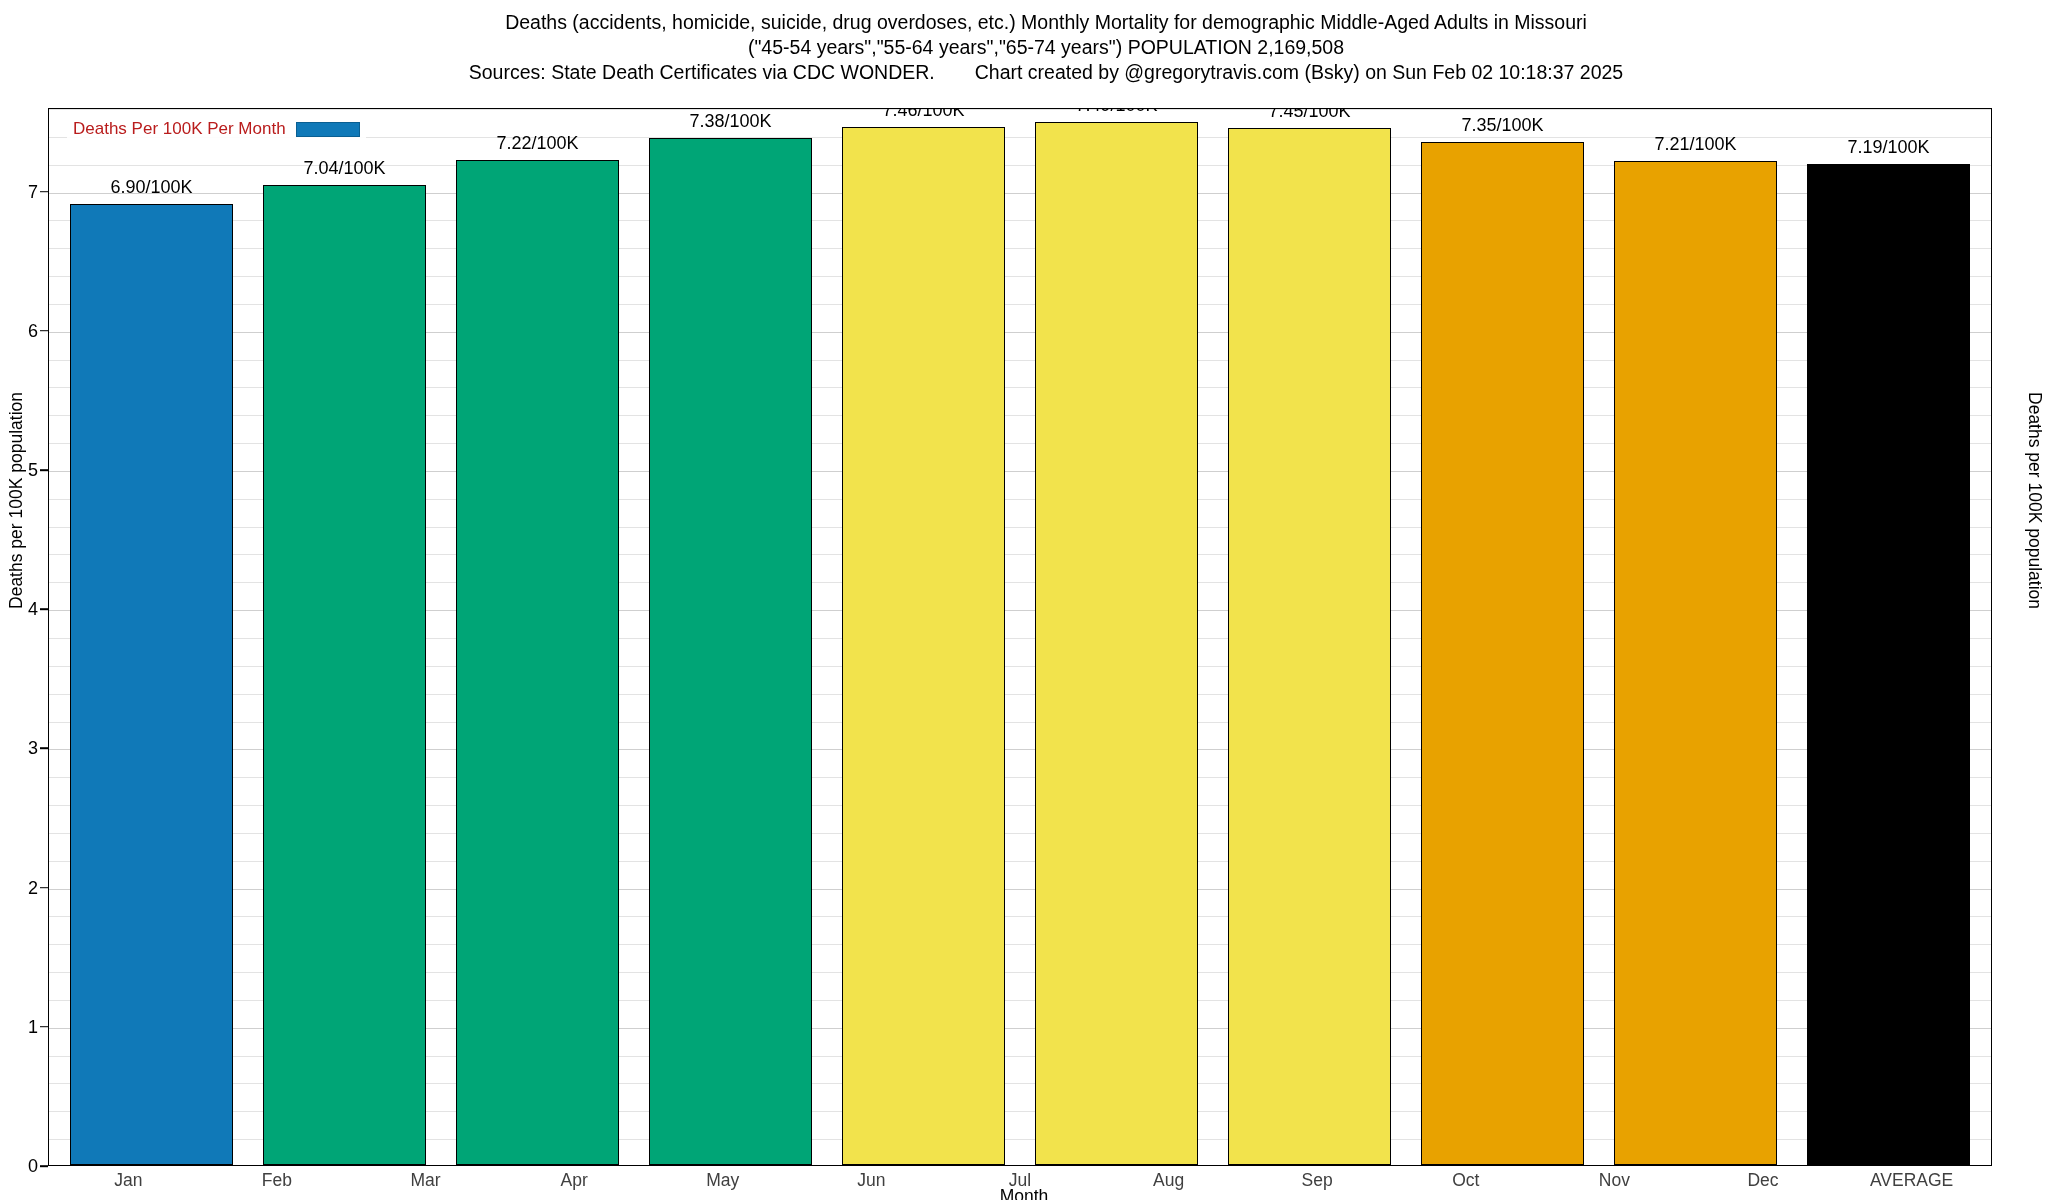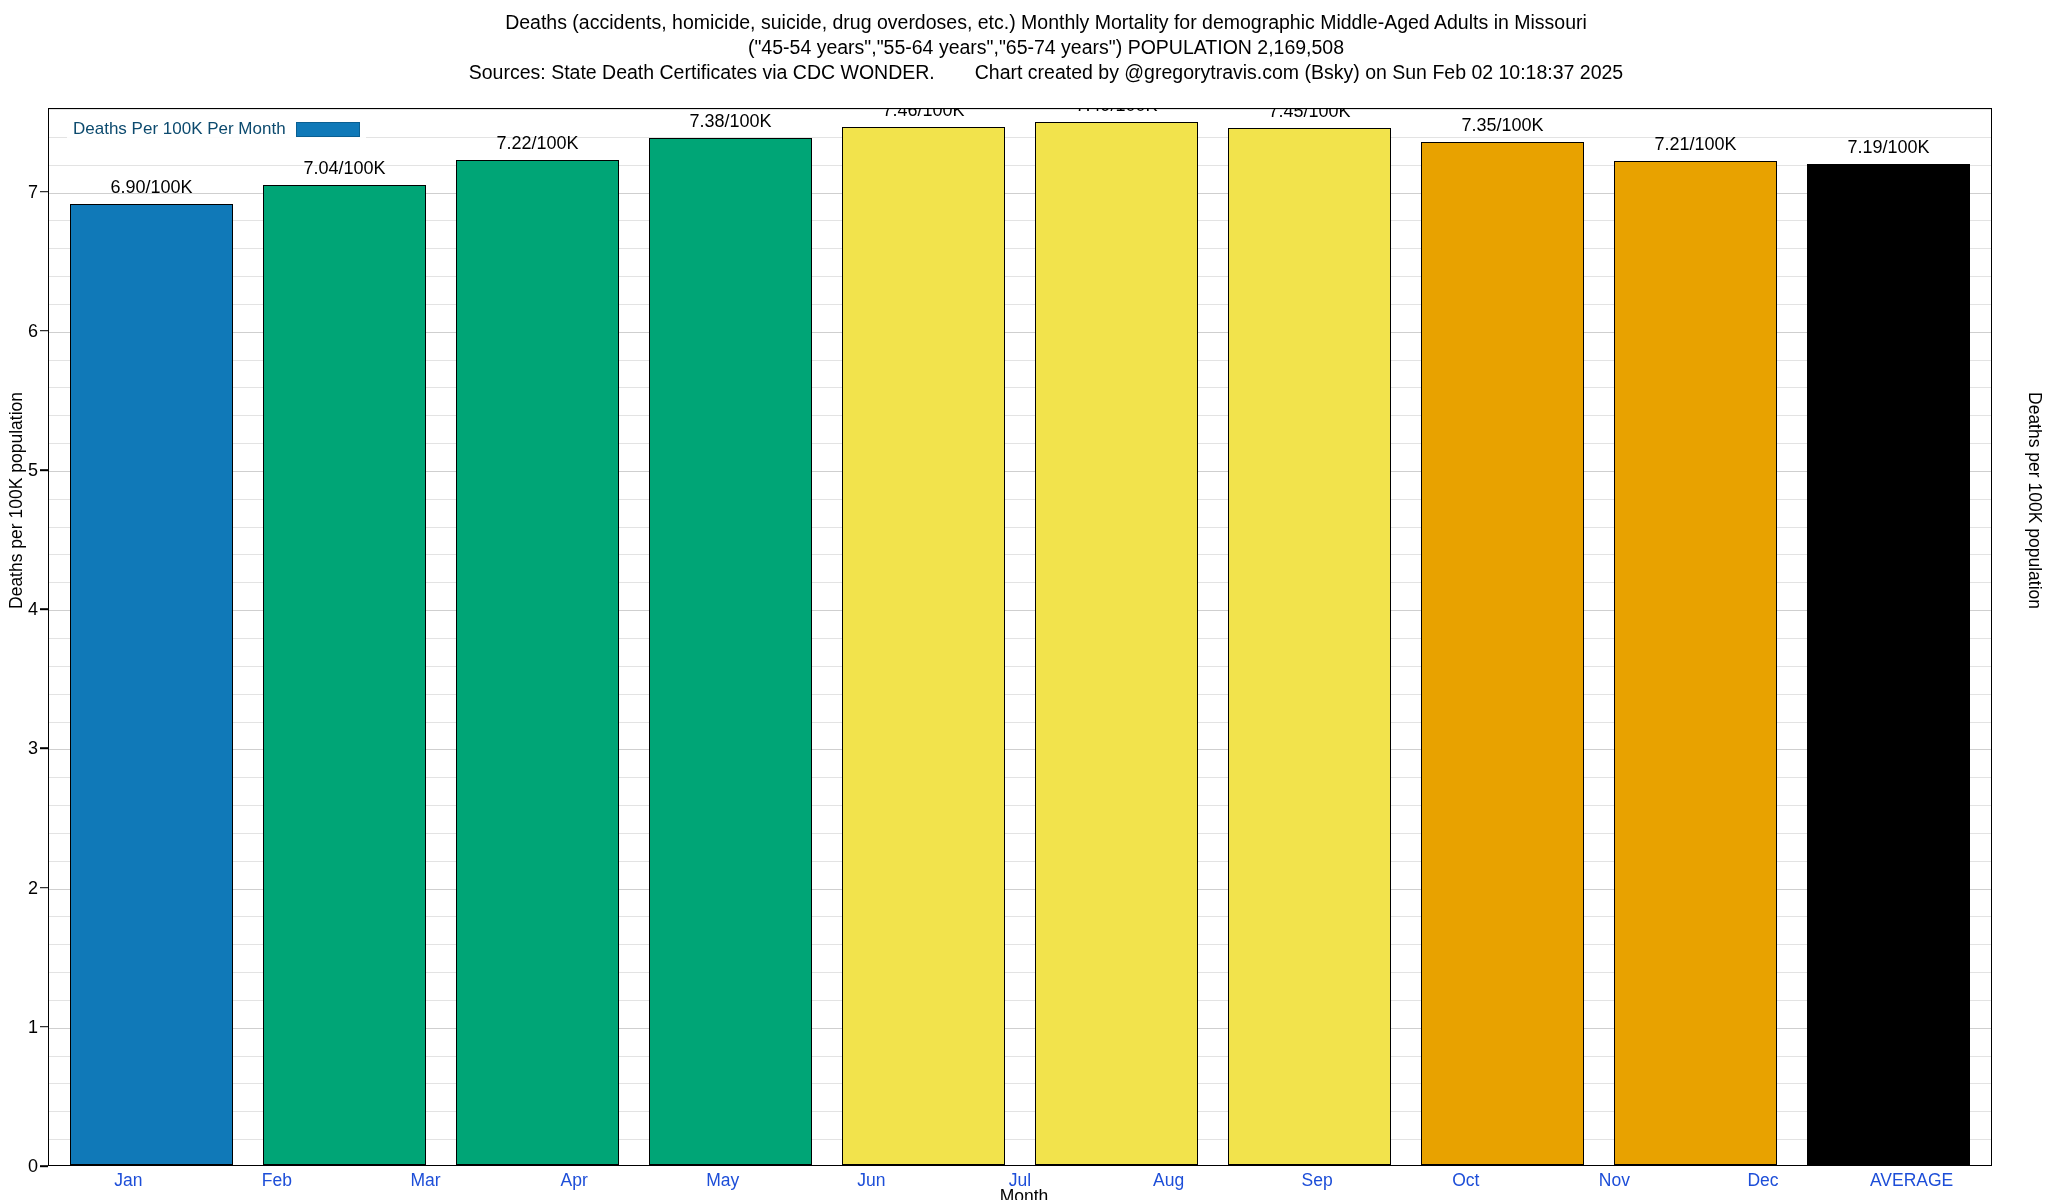--- a/index.html
+++ b/index.html
@@ -108,21 +108,21 @@
     left: 18px;
     top: 8px;
     display: flex;
     align-items: center;
     gap: 10px;
     padding: 2px 6px;
     background: rgba(255,255,255,0.92);
   }
   .legend-text {
     font-size: 17px;
-    color: #0c4a6e;
+    color: #b91c1c;
   }
   .legend-swatch {
     width: 62px;
     height: 13px;
     background: #1079b8;
     border: 1px solid #0a5f92;
   }
 
   
   .y-ticks {
@@ -155,21 +155,21 @@
     width: 1944px;
     display: flex;
     justify-content: space-around;
     padding: 0 6px;
     box-sizing: border-box;
   }
   .x-label {
     flex: 1 1 0;
     text-align: center;
     font-size: 17.5px;
-    color: #1d4ed8;
+    color: #404040;
   }
 
   .x-axis-title {
     position: absolute;
     left: 0;
     top: 1186px;
     width: 2048px;
     text-align: center;
     font-size: 17.5px;
     color: #000;

